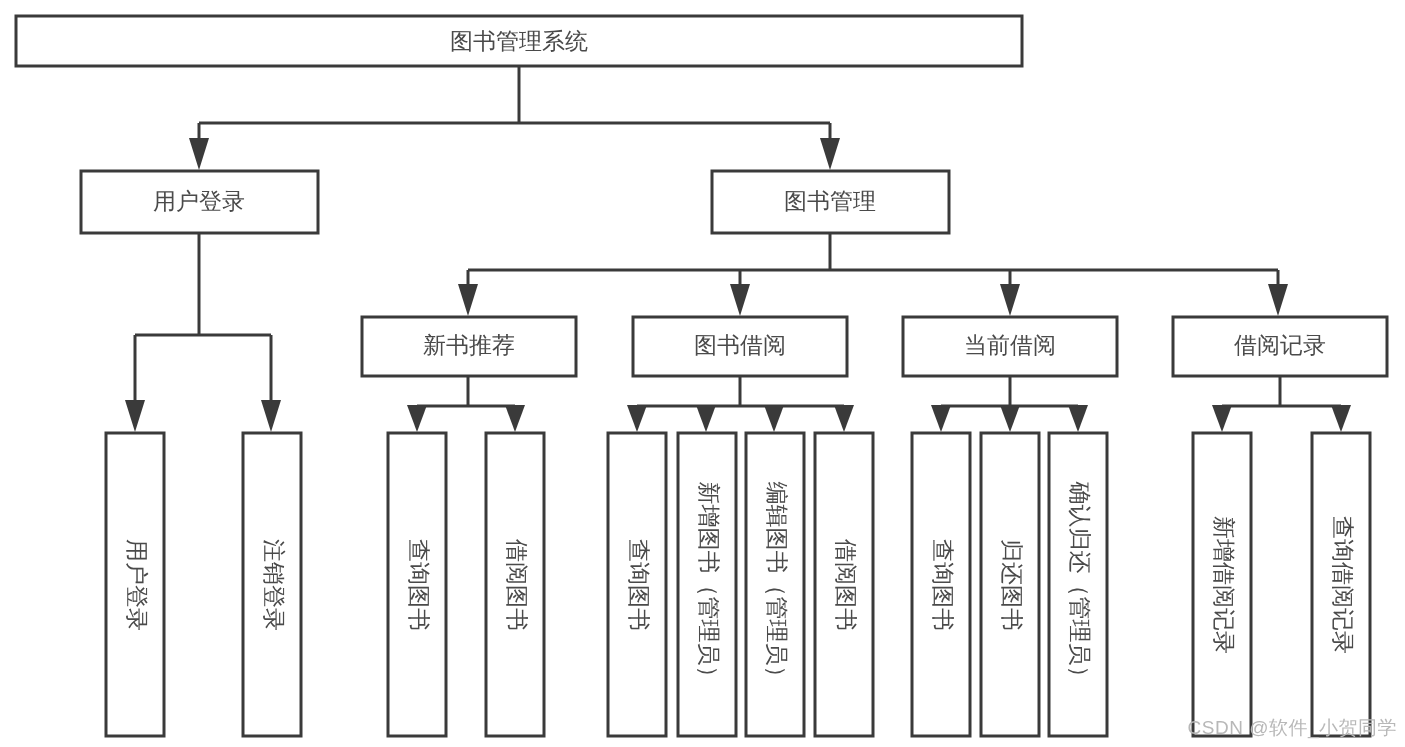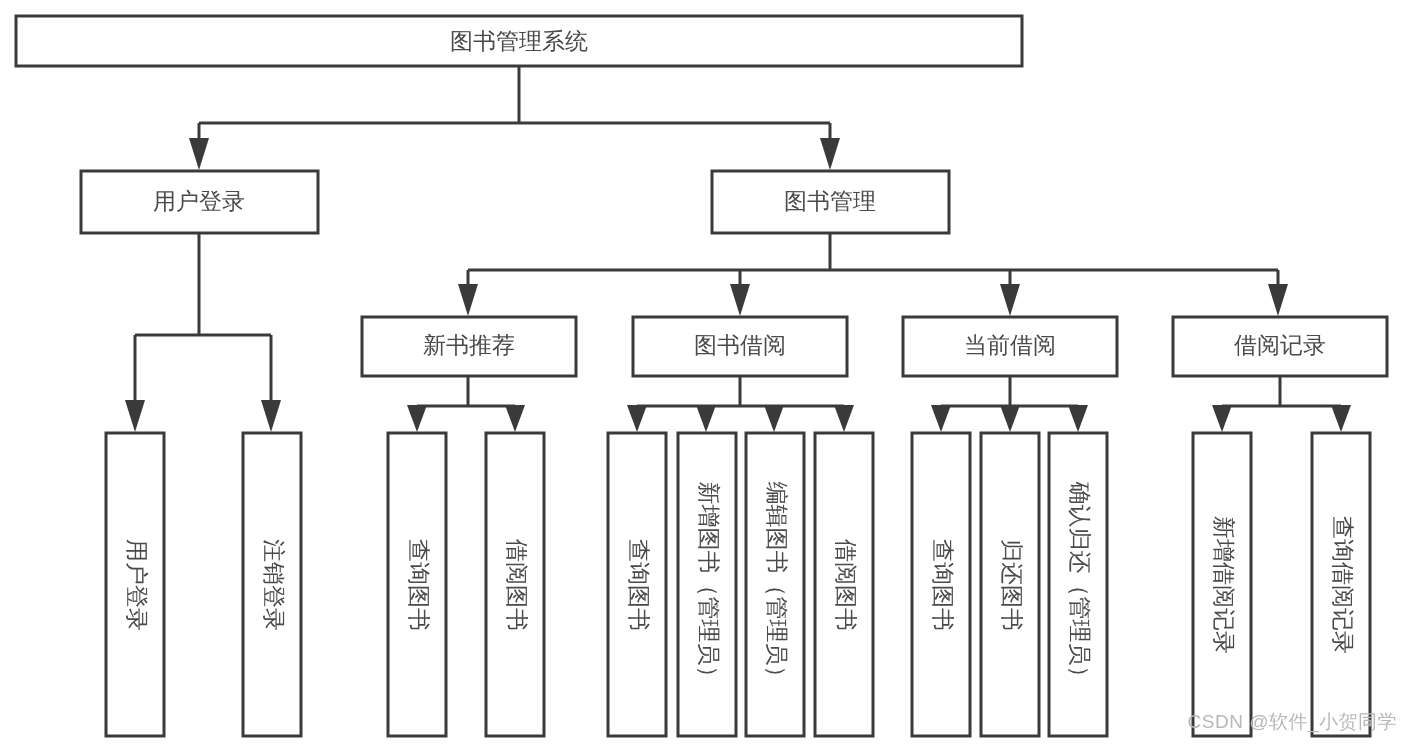--- a/index.html
+++ b/index.html
@@ -43,21 +43,21 @@
     stroke-width: 3;
     fill: none;
   }
   .arrow-head {
     fill: #3a3a3a;
     stroke: none;
   }
   .watermark {
     position: absolute;
     right: 8px;
-    bottom: 12px;
+    bottom: 6px;
     color: #b8b8b8;
     font-family: "Liberation Sans", sans-serif;
     font-size: 19px;
     letter-spacing: 0.5px;
     white-space: nowrap;
     user-select: none;
   }
 </style>
 </head>
 <body>

